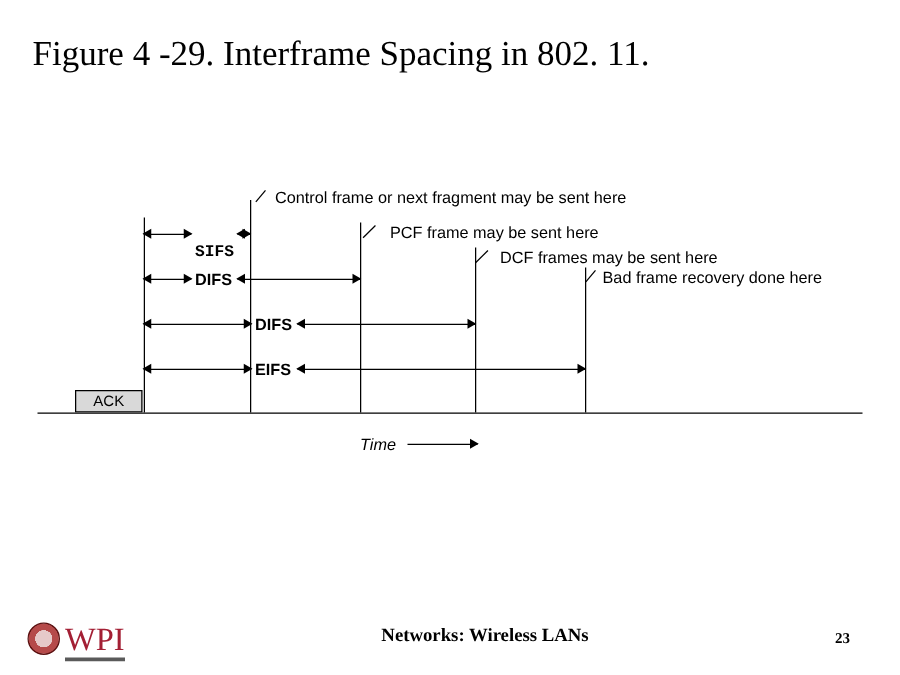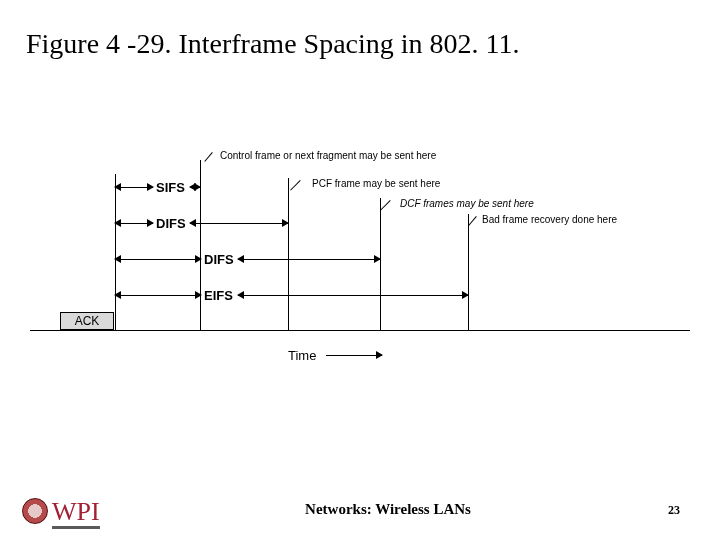--- a/index.html
+++ b/index.html
@@ -23,21 +23,21 @@
     top: 150px;
     left: 30px;
     width: 660px;
     height: 230px;
     font-family: Arial, Helvetica, sans-serif;
     font-size: 13px;
     color: #000;
   }
   
   .lbl { position: absolute; font-weight: bold; }
-  .lbl-sifs { left: 126px; top: 30px; }
+  .lbl-sifs { left: 126px; top: 44px; font-family: Liberation Mono, monospace; }
   .lbl-pifs { left: 126px; top: 66px; }
   .lbl-difs { left: 174px; top: 102px; }
   .lbl-eifs { left: 174px; top: 138px; }
 
   
   .harrow { position: absolute; height: 0; border-top: 1.5px solid #000; }
   .harrow::before, .harrow::after {
     content: ""; position: absolute; top: -5px; width: 0; height: 0;
     border-top: 4px solid transparent; border-bottom: 4px solid transparent;
   }
@@ -47,30 +47,30 @@
   
   .farrow { position: absolute; height:0; border-top:1.5px solid #000; }
   .farrow::after { content:""; position:absolute; right:-1px; top:-5px;
     border-top:4px solid transparent; border-bottom:4px solid transparent;
     border-left:7px solid #000; }
 
   
   .vline { position: absolute; width: 0; border-left: 1.5px solid #000; }
 
   
-  .ann { position: absolute; font-size: 10px; }
+  .ann { position: absolute; font-size: 13px; }
 
   
   .axis { position: absolute; left: 0; top: 180px; width: 660px; height: 0; border-top: 1.5px solid #000; }
   .ack {
     position: absolute; left: 30px; top: 162px; width: 54px; height: 18px;
     background: #d9d9d9; border: 1.5px solid #000; box-sizing: border-box;
     font-weight: normal; font-size: 12px; display: flex; align-items: center; justify-content: center;
   }
-  .timelabel { position: absolute; left: 258px; top: 198px; font-size: 13px; }
+  .timelabel { position: absolute; left: 258px; top: 198px; font-size: 13px; font-style: italic; }
 
   
   .footer-text {
     position: absolute; bottom: 22px; left: 0; width: 720px;
     text-align: center; font-family: "Times New Roman", serif;
     font-weight: bold; font-size: 15px; color: #000; margin-left: 28px;
   }
   .page-num {
     position: absolute; bottom: 22px; right: 40px;
     font-family: "Times New Roman", serif; font-weight: bold; font-size: 12px; color: #000;
@@ -121,21 +121,21 @@
   <div class="harrow" style="left:85px; top:145px; width:86px;"></div>
   <span class="lbl lbl-eifs">EIFS</span>
   <div class="harrow" style="left:208px; top:145px; width:230px;"></div>
 
   <div class="ann" style="left:190px; top:0px;">Control frame or next fragment may be sent here</div>
   <div class="vline" style="left:182px; top:2px; height:12px; transform:rotate(40deg); transform-origin:top left;"></div>
 
   <div class="ann" style="left:282px; top:28px;">PCF frame may be sent here</div>
   <div class="vline" style="left:270px; top:30px; height:14px; transform:rotate(45deg); transform-origin:top left;"></div>
 
-  <div class="ann" style="left:370px; top:48px;font-style:italic;">DCF frames may be sent here</div>
+  <div class="ann" style="left:370px; top:48px;">DCF frames may be sent here</div>
   <div class="vline" style="left:360px; top:50px; height:14px; transform:rotate(45deg); transform-origin:top left;"></div>
 
   <div class="ann" style="left:452px; top:64px;">Bad frame recovery done here</div>
   <div class="vline" style="left:446px; top:66px; height:12px; transform:rotate(40deg); transform-origin:top left;"></div>
 
   <div class="axis"></div>
   <div class="ack">ACK</div>
 
   <span class="timelabel">Time</span>
   <div class="farrow" style="left:296px; top:205px; width:56px;"></div>

